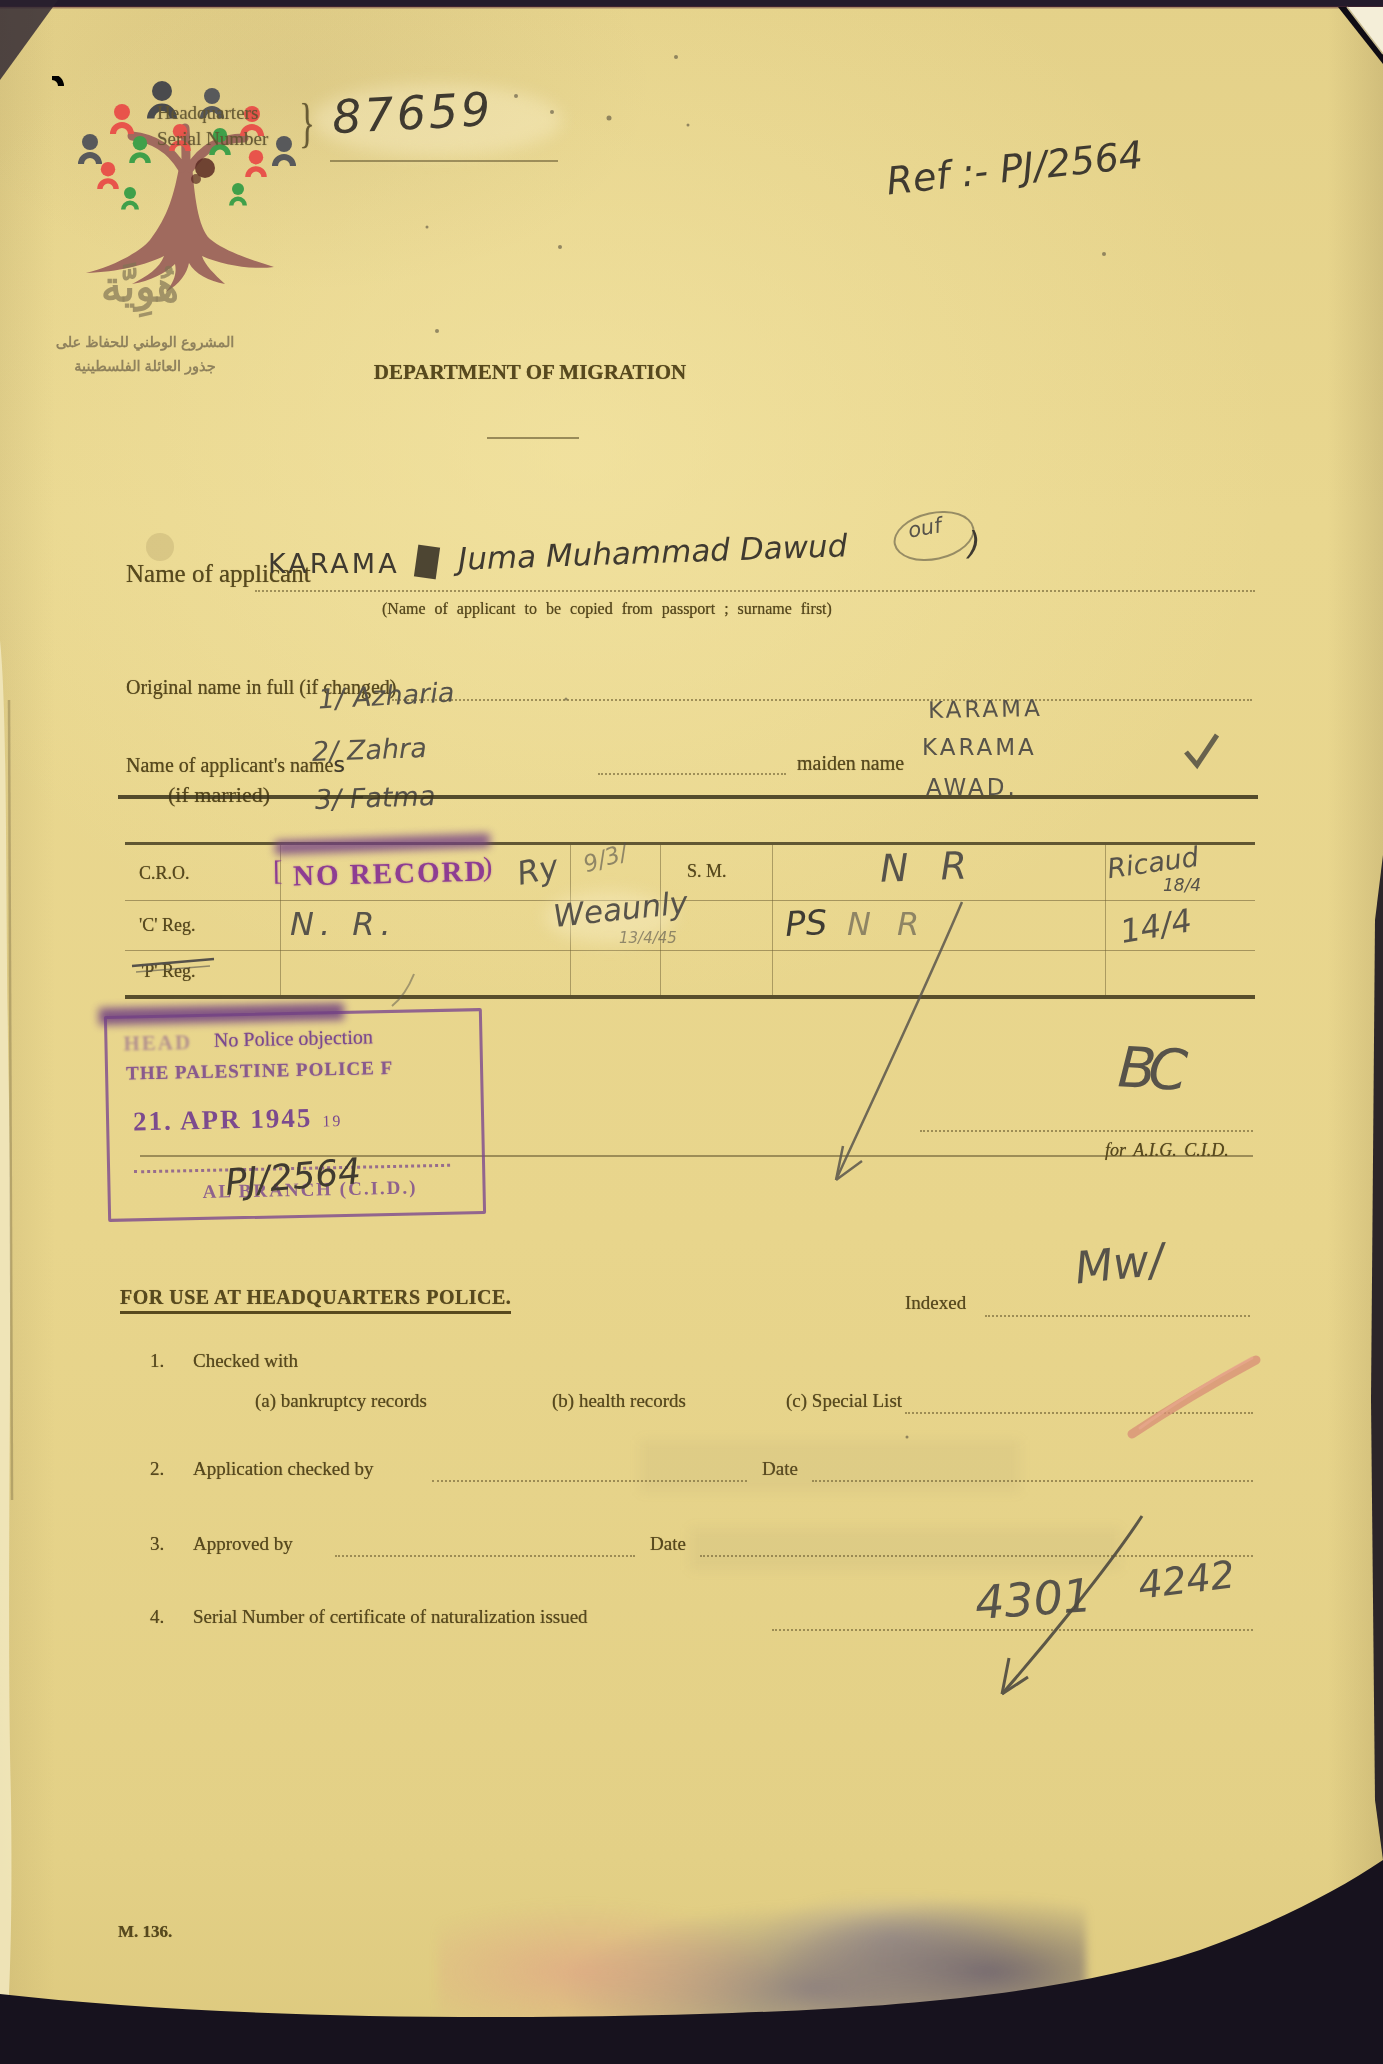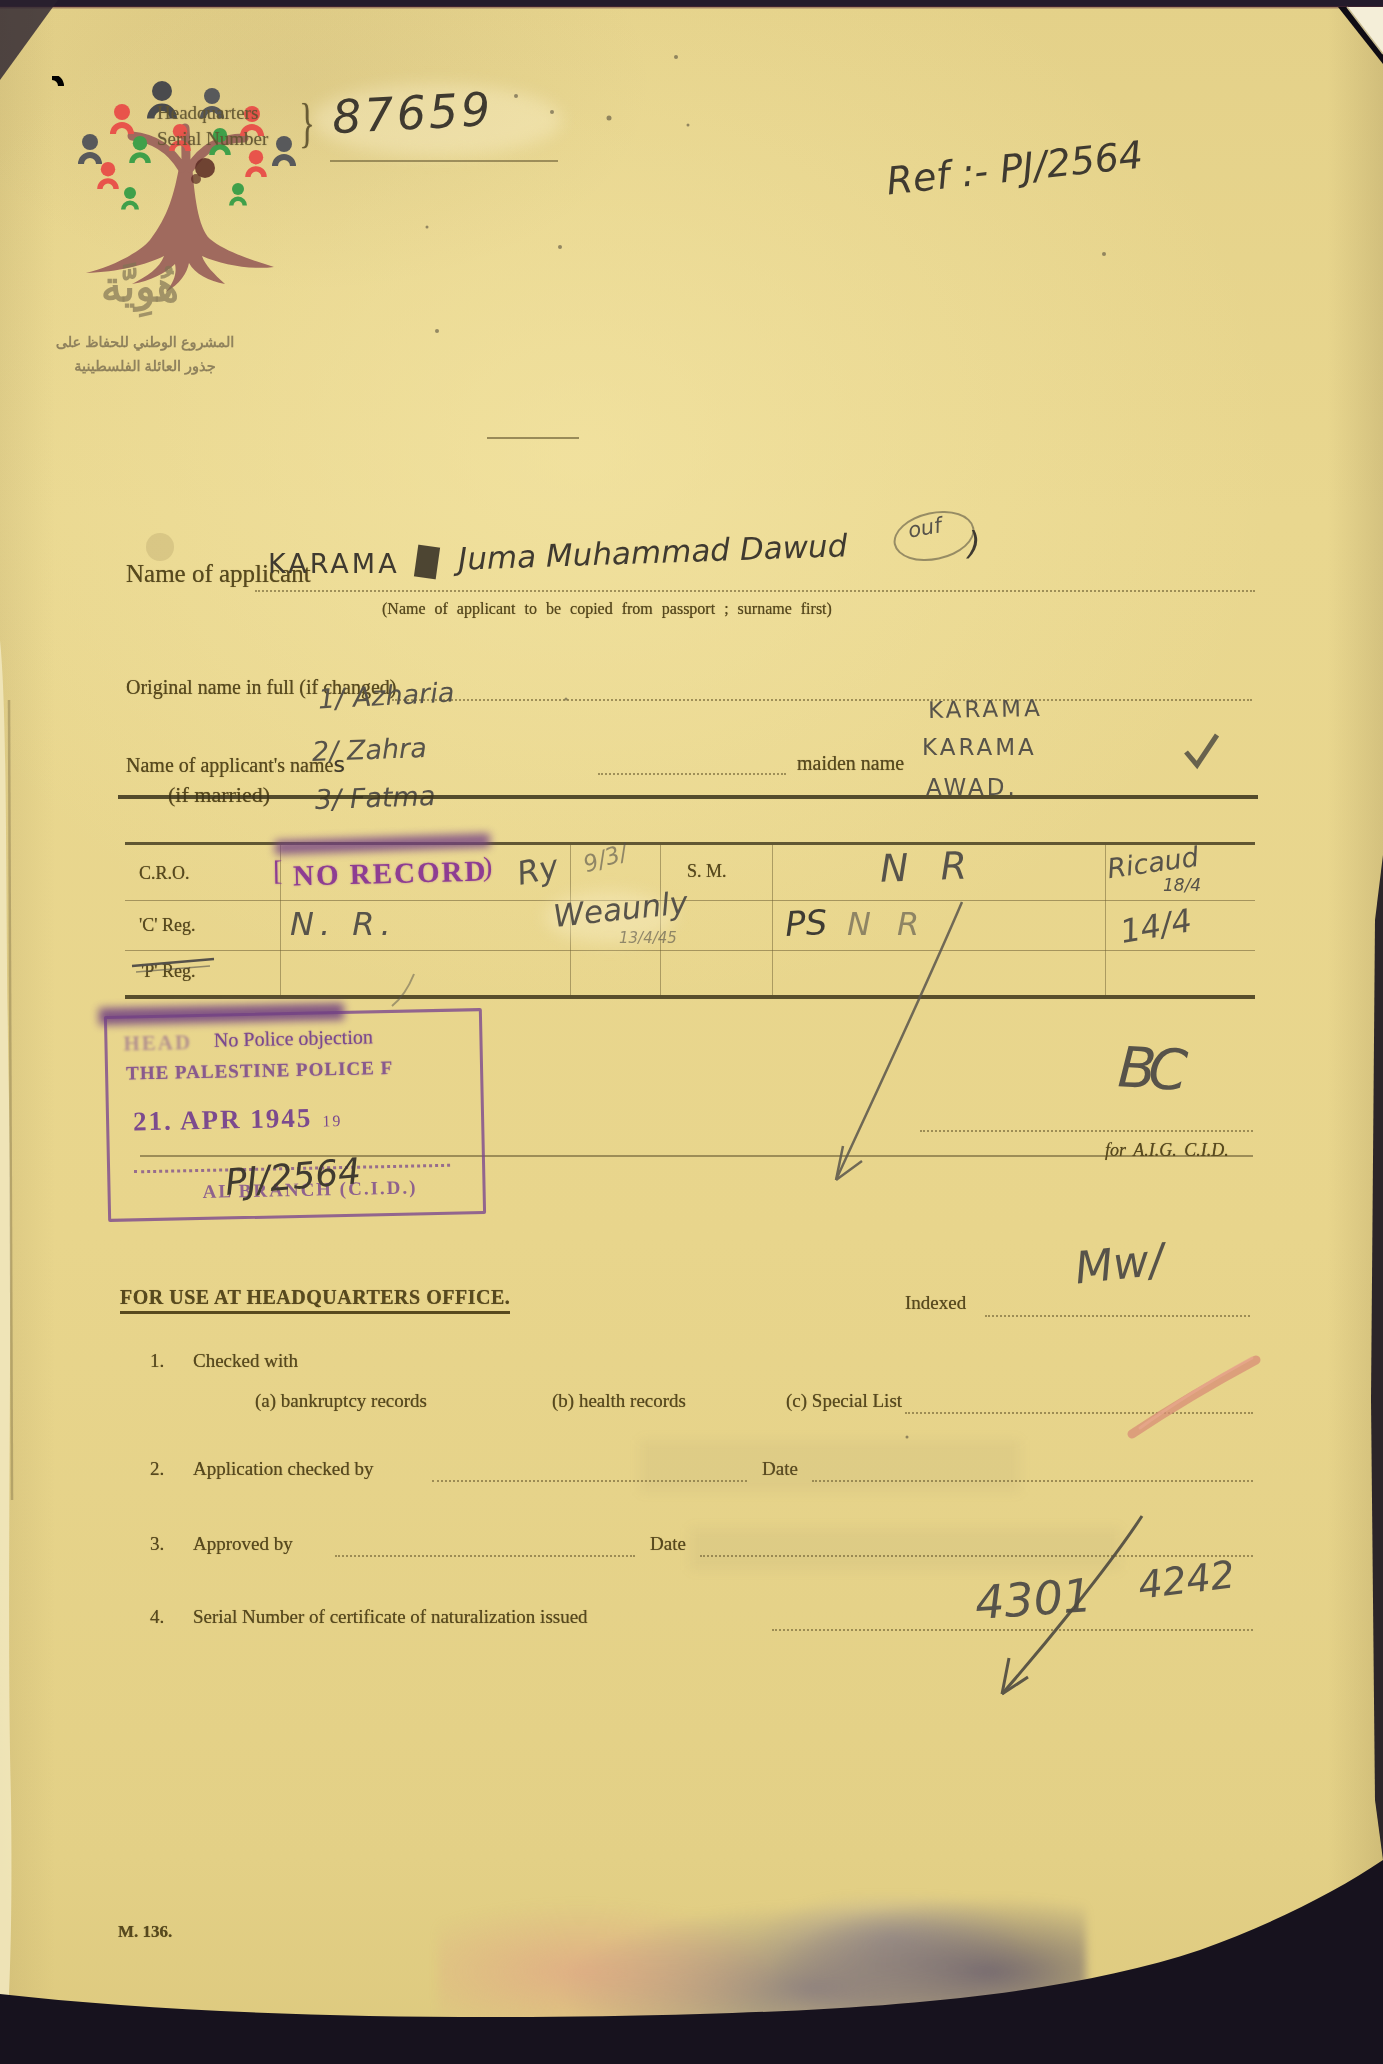--- a/index.html
+++ b/index.html
@@ -75,20 +75,21 @@
   <div class="abs soft" style="left:157px;top:100px;font-size:19px;line-height:1.35">
     <div>Headquarters</div>
     <div>Serial Number</div>
   </div>
   <div class="abs soft" style="left:294px;top:92px;font-size:54px;transform:scaleX(.6)">}</div>
   <div class="abs hand ink" style="left:332px;top:86px;font-size:46px;letter-spacing:3px;transform:rotate(-3deg)">87659</div>
   <div class="abs srule" style="left:330px;top:160px;width:228px"></div>
   <div class="abs hand ink" style="left:886px;top:146px;font-size:38px;transform:rotate(-6deg)">Ref :- PJ/2564</div>
 
   <div class="abs ctr" style="left:125px;top:342px;width:810px">
+    <div class="print b" style="font-size:21px;margin-top:18px">DEPARTMENT OF MIGRATION</div>
   </div>
   <div class="abs" style="left:487px;top:437px;width:92px;border-top:2px solid rgba(95,82,44,.6)"></div>
 
   <div class="abs print" style="left:126px;top:560px;font-size:25px">Name of applicant</div>
   <div class="abs rule" style="left:255px;top:590px;width:1000px"></div>
   <div class="abs hand ink caps" style="left:268px;top:548px;font-size:27px">KARAMA</div>
   <div class="abs" style="left:416px;top:546px;width:22px;height:32px;background:rgba(32,26,20,.78);filter:blur(.7px);transform:rotate(8deg)"></div>
   <div class="abs hand ink" style="left:458px;top:534px;font-size:31px;transform:rotate(-2deg)">Juma Muhammad Dawud</div>
   <div class="abs" style="left:893px;top:512px;width:78px;height:44px;border:2px solid rgba(80,75,60,.55);border-radius:50%;transform:rotate(-12deg)"></div>
   <div class="abs hand pencil" style="left:908px;top:516px;font-size:21px;transform:rotate(-10deg)">ouf</div>
@@ -156,21 +157,21 @@
     <div class="abs b" style="left:24px;top:88px;font-size:27px;letter-spacing:2px"><span>21. APR 1945</span><span style="font-size:16px;margin-left:10px;font-weight:normal">19</span></div>
     <div class="abs" style="left:24px;top:152px;width:316px;border-bottom:3px dotted rgba(124,73,142,.75)"></div>
     <div class="abs b" style="left:92px;top:164px;font-size:19px;letter-spacing:2px;opacity:.82">AL BRANCH (C.I.D.)</div>
   </div>
   <div class="abs hand ink" style="left:225px;top:1156px;font-size:36px;transform:rotate(-5deg)">PJ/2564</div>
 
   <div class="abs hand pencil" style="left:1118px;top:1036px;font-size:56px;letter-spacing:-8px;transform:rotate(3deg)">BC</div>
   <div class="abs rule" style="left:920px;top:1130px;width:333px"></div>
   <div class="abs print" style="left:1105px;top:1140px;font-size:18px;font-style:italic;word-spacing:3px">for A.I.G. C.I.D.</div>
 
-  <div class="abs print b" style="left:120px;top:1286px;font-size:20px;letter-spacing:.5px"><span style="border-bottom:3px solid currentColor;padding-bottom:3px">FOR USE AT HEADQUARTERS OFFICE.</span></div>
+  <div class="abs print b" style="left:120px;top:1286px;font-size:20px;letter-spacing:.5px"><span style="border-bottom:3px solid currentColor;padding-bottom:3px">FOR USE AT HEADQUARTERS POLICE.</span></div>
   <div class="abs print" style="left:905px;top:1292px;font-size:19px">Indexed</div>
   <div class="abs rule" style="left:985px;top:1315px;width:265px"></div>
   <div class="abs hand pencil" style="left:1075px;top:1238px;font-size:44px;transform:rotate(-6deg)">Mw/</div>
 
   <div class="abs print" style="left:150px;top:1350px;font-size:19px">1.</div>
   <div class="abs print" style="left:193px;top:1350px;font-size:19px">Checked with</div>
   <div class="abs print" style="left:255px;top:1390px;font-size:19px">(a) bankruptcy records</div>
   <div class="abs print" style="left:552px;top:1390px;font-size:19px">(b) health records</div>
   <div class="abs print" style="left:786px;top:1390px;font-size:19px">(c) Special List</div>
   <div class="abs rule" style="left:905px;top:1412px;width:348px"></div>

